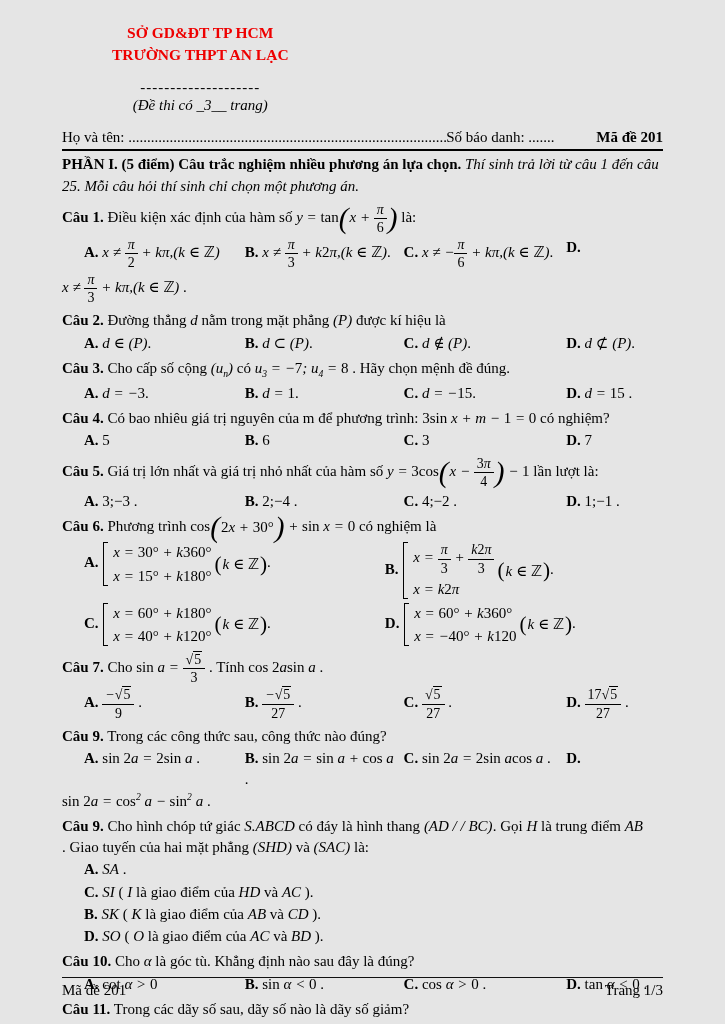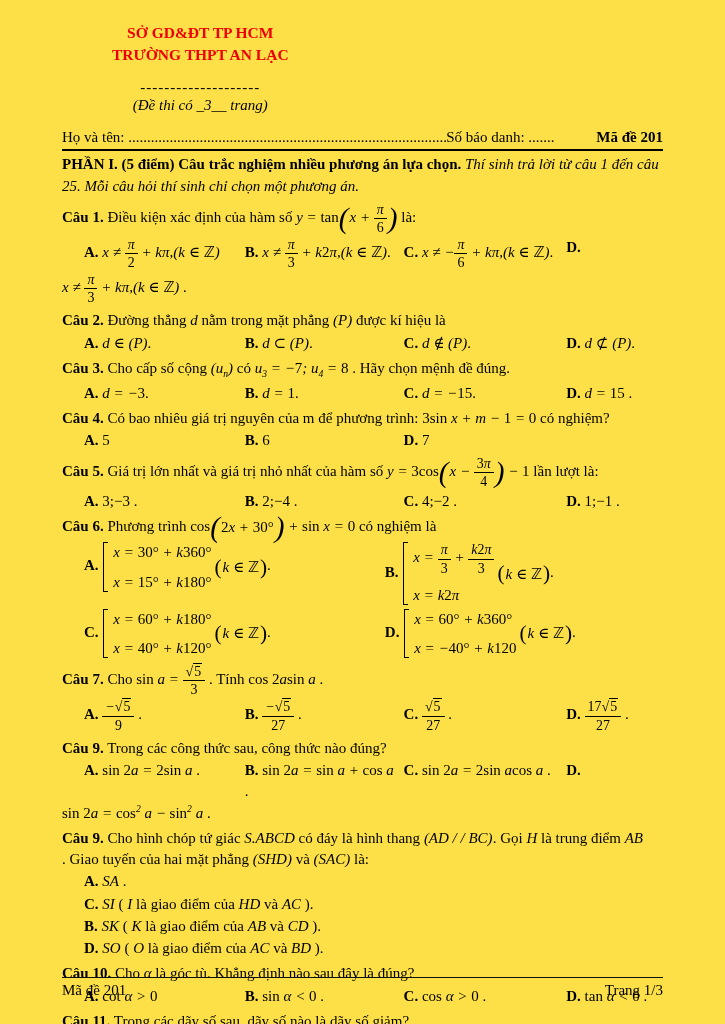--- a/index.html
+++ b/index.html
@@ -1,20 +1,20 @@
 <!DOCTYPE html>
 <html><head>
 <meta charset="utf-8">
 <style>
   * { box-sizing: border-box; }
   html,body { margin:0; padding:0; background:#fff; }
   .page {
     position: relative;
     width: 725px; height: 1024px;
-    background: #fde047;
+    background: #e5e5e5;
     color: #000;
     font-family: "Liberation Serif", "DejaVu Serif", "DejaVu Sans", serif;
     font-size: 15px;
     line-height: 1.3;
     padding: 22px 62px 0 62px;
     overflow: hidden;
   }
   
   .hdr { display:flex; }
   .hdr-left  { width: 46%; text-align:center; }
@@ -50,21 +50,21 @@
   .frac .fn { display:block; border-bottom: 1px solid #000; padding: 0 3px 1px 3px; }
   .frac .fd { display:block; padding-top: 1px; }
   .sqrt { white-space: nowrap; }
   .sqrt .rad { border-top: 1px solid #000; padding: 0 1px; }
   .bp, .pp { display:inline-flex; align-items:center; vertical-align: middle; }
   .bp > .pr { font-size: 195%; line-height: 0.8; font-weight: 300; }
   .pp > .pr { font-size: 142%; line-height: 0.8; font-weight: 300; }
   .bpc { display:inline-block; padding: 0 1px; }
   .cases { display:inline-flex; align-items:center; vertical-align: middle; margin: 1px 3px 1px 1px; }
   .cbr { align-self: stretch; width: 5px; border-left: 1.6px solid #000; border-top: 1.6px solid #000; border-bottom: 1.6px solid #000; margin-right: 5px; }
-  .clines { display:inline-flex; flex-direction:column; gap: 9px; text-align:left; }
+  .clines { display:inline-flex; flex-direction:column; gap: 3px; text-align:left; }
   .cline { white-space: nowrap; }
   
   .footer { position:absolute; left:62px; right:62px; bottom: 24px; }
   .footer-rule { border-top: 1.6px solid #111; }
   .footer-row { display:flex; justify-content:space-between; padding-top: 3px; }
 </style>
 </head>
 <body>
 
 <div class="page">
@@ -122,20 +122,21 @@
           <div class="opt-cell"><b>B.</b> <span class="math">d = <span class="up">1</span></span>.</div>
           <div class="opt-cell"><b>C.</b> <span class="math">d = −<span class="up">15</span></span>.</div>
           <div class="opt-cell"><b>D.</b> <span class="math">d = <span class="up">15</span></span> .</div>
         </div>
       </div>
       <div class="question">
         <div class="stem"><b>Câu 4.</b> Có bao nhiêu giá trị nguyên của m để phương trình: <span class="math"><span class="up">3</span><span class="up">sin</span> x + m − <span class="up">1</span> = <span class="up">0</span></span> có nghiệm?</div>
         <div class="opt-row cols-4 indent">
           <div class="opt-cell"><b>A.</b> 5</div>
           <div class="opt-cell"><b>B.</b> 6</div>
+          <div class="opt-cell"><b>C.</b> 3</div>
           <div class="opt-cell"><b>D.</b> 7</div>
         </div>
       </div>
       <div class="question">
         <div class="stem"><b>Câu 5.</b> Giá trị lớn nhất và giá trị nhỏ nhất của hàm số  <span class="math">y = <span class="up">3</span><span class="up">cos</span><span class="bp">
               <span class="pr">(</span>
               <span class="bpc">x − <span class="frac"><span class="fn"><span class="up">3</span>π</span><span class="fd"><span class="up">4</span></span></span></span>
               <span class="pr">)</span>
             </span> − <span class="up">1</span></span>  lần lượt là:</div>
         <div class="opt-row cols-4 indent">

